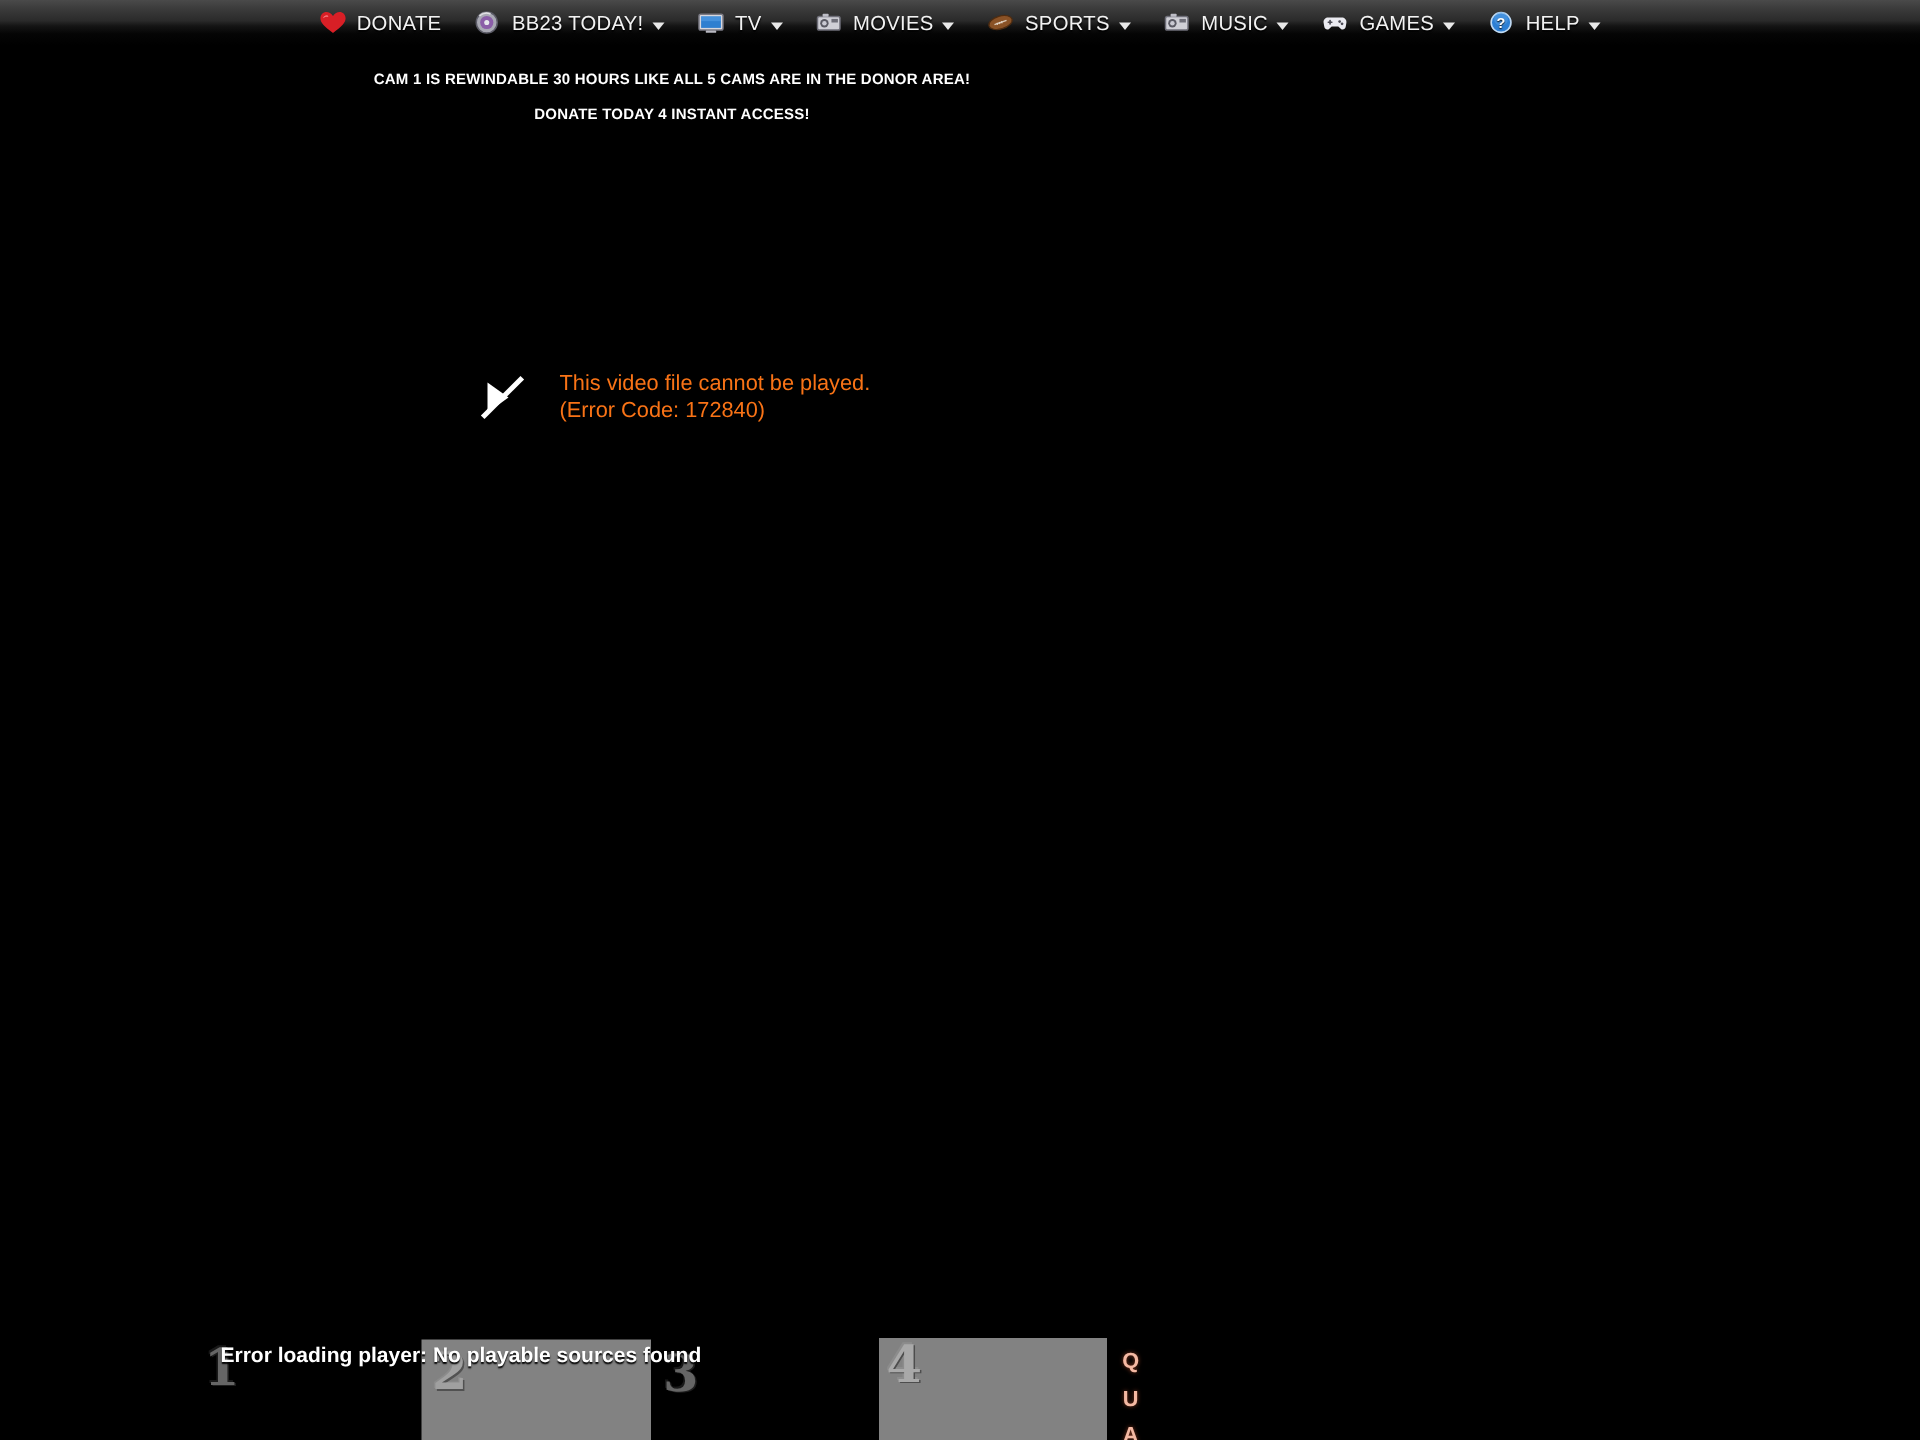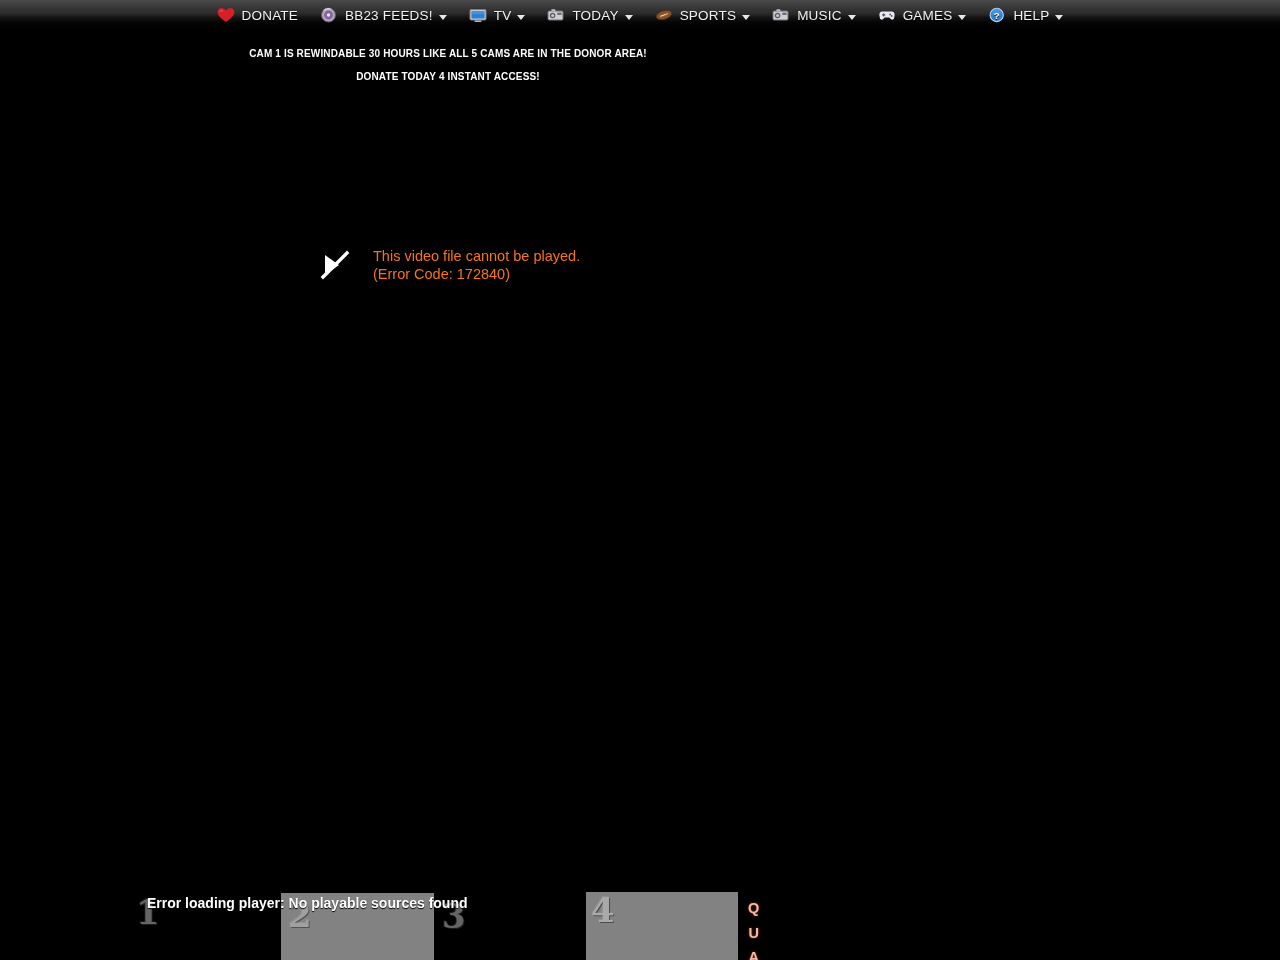--- a/index.html
+++ b/index.html
@@ -170,21 +170,21 @@
 
     <div class="navitem">
       <span class="ico">
         <svg width="18" height="16" viewBox="0 0 18 16">
           <circle cx="8.5" cy="8" r="7" fill="#a9a9b4" stroke="#5d5d68" stroke-width="1"></circle>
           <circle cx="8.5" cy="8" r="4.4" fill="#8b5ea8"></circle>
           <circle cx="8.5" cy="8" r="1.7" fill="#e6e6ec"></circle>
           <path d="M3.5 3.6 A7 7 0 0 1 11 2.2" stroke="#ffffff" stroke-width="1.2" fill="none" opacity=".7"></path>
         </svg>
       </span>
-      <span class="nlabel">BB23 FEEDS!</span>
+      <span class="nlabel">BB23 TODAY!</span>
       <span class="caret"></span>
     </div>
 
     <div class="navitem">
       <span class="ico">
         <svg width="18" height="16" viewBox="0 0 18 16">
           <rect x="1" y="2.5" width="16" height="10.5" rx="1.2" fill="#d7d7dd" stroke="#7a7a84" stroke-width="1"></rect>
           <rect x="2.4" y="3.9" width="13.2" height="7.7" fill="#2f7fd0"></rect>
           <rect x="2.4" y="3.9" width="13.2" height="3.2" fill="#5aa3e8" opacity=".55"></rect>
           <rect x="5.5" y="13.4" width="7" height="1.5" rx=".6" fill="#b9b9c2"></rect>
@@ -197,21 +197,21 @@
     <div class="navitem">
       <span class="ico">
         <svg width="18" height="16" viewBox="0 0 18 16">
           <rect x="1" y="4" width="15" height="9" rx="1.2" fill="#cfcfd6" stroke="#6e6e78" stroke-width="1"></rect>
           <circle cx="5.6" cy="8.5" r="2.8" fill="#5a5a64"></circle>
           <circle cx="5.6" cy="8.5" r="1.5" fill="#c9c9d2"></circle>
           <rect x="10.3" y="5.6" width="4.3" height="2.4" fill="#6e6e78"></rect>
           <rect x="4.4" y="2.2" width="4" height="2" rx=".5" fill="#bdbdc6"></rect>
         </svg>
       </span>
-      <span class="nlabel">TODAY</span>
+      <span class="nlabel">MOVIES</span>
       <span class="caret"></span>
     </div>
 
     <div class="navitem">
       <span class="ico">
         <svg width="18" height="16" viewBox="0 0 18 16">
           <ellipse cx="9" cy="8" rx="8" ry="4.3" fill="#8a5226" stroke="#4e2c11" stroke-width=".8" transform="rotate(-16 9 8)"></ellipse>
           <path d="M5 9.4 L13 6.6" stroke="#e8ddd0" stroke-width="1" opacity=".85"></path>
           <path d="M6.6 8.2 L7.1 9.6 M8.1 7.7 L8.6 9.1 M9.6 7.2 L10.1 8.6" stroke="#e8ddd0" stroke-width=".8" opacity=".8"></path>
         </svg>

